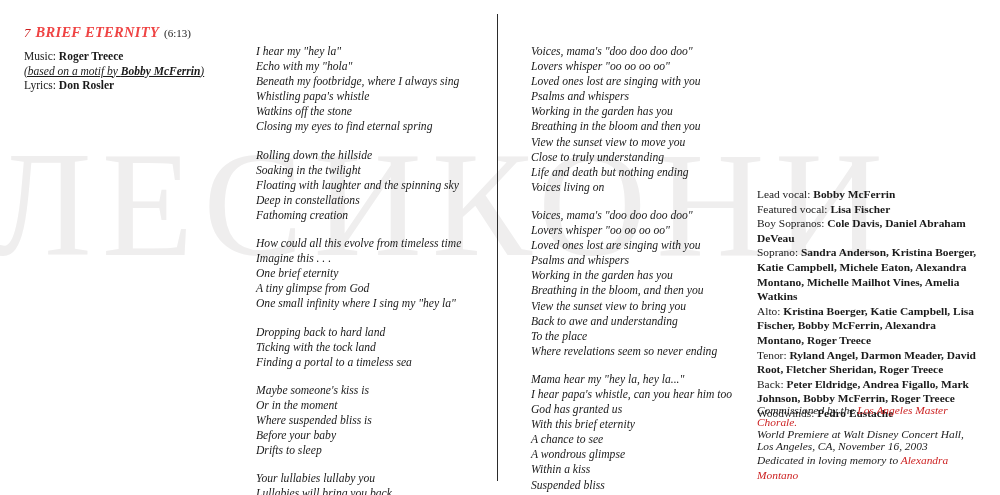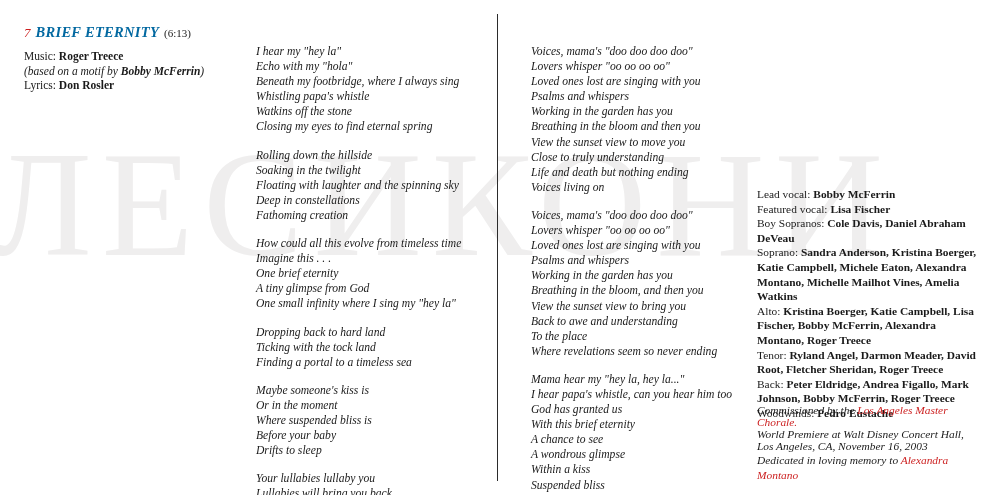--- a/index.html
+++ b/index.html
@@ -52,40 +52,40 @@
     gap: 5px;
     margin-bottom: 8px;
   }
   .track-num {
     color: #cc1f1f;
     font-size: 13px;
     font-family: "Liberation Serif", serif;
     font-style: italic;
   }
   .track-title {
-    color: #0369a1;
+    color: #ef4444;
     font-size: 14.5px;
     font-weight: bold;
     font-style: italic;
     letter-spacing: 0.3px;
     text-align: right;
   }
   .track-dur {
     color: #1a1a1a;
     font-size: 11px;
     font-style: normal;
   }
   .credit {
     font-size: 11.5px;
     line-height: 14.5px;
     color: #1a1a1a;
   }
   .credit .lbl { font-style: normal; }
   .credit .nm { font-weight: bold; margin-top: 26px; }
-  .credit.ital { font-style: italic; }
+  .credit.ital { font-style: italic; text-decoration: underline; }
 
   
   .lyrics {
     font-style: italic;
     font-size: 11.6px;
     line-height: 15.1px;
     color: #1a1a1a;
   }
   .lyrics .stanza { margin-bottom: 13px; }
   .lyrics .stanza:last-child { margin-bottom: 0; }

